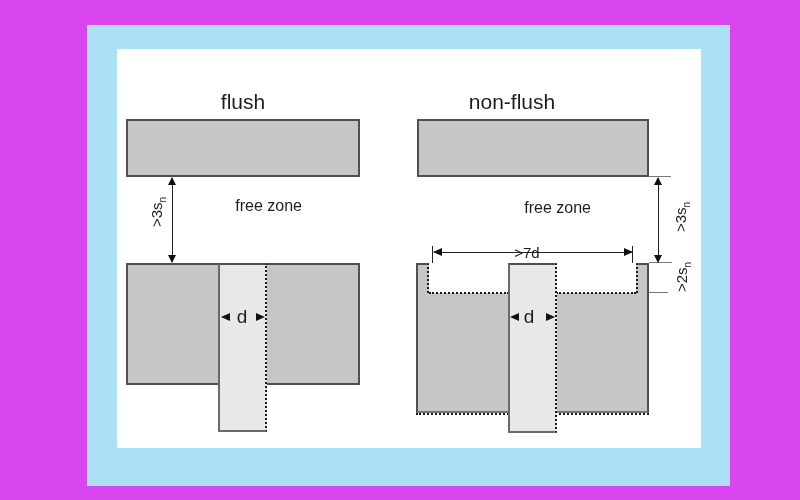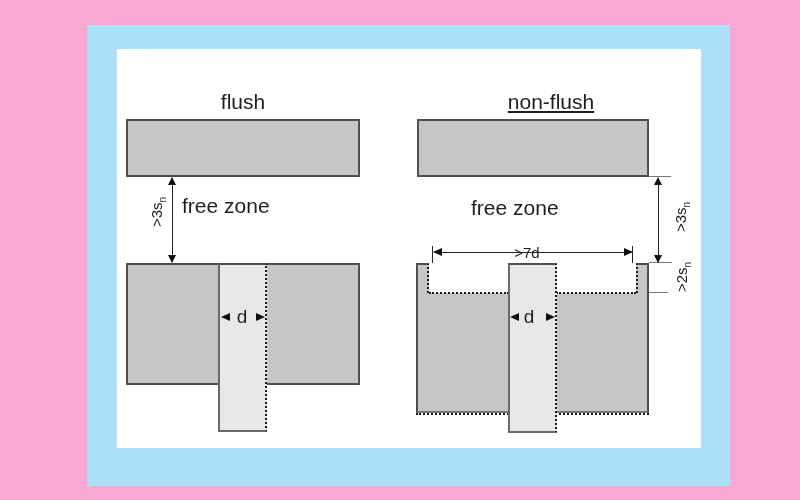--- a/index.html
+++ b/index.html
@@ -1,38 +1,38 @@
 <!DOCTYPE html>
 <html><head>
 <meta charset="utf-8">
 <style>
   html,body{margin:0;padding:0;background:#ffffff;}
   #page{
-    position:relative;width:800px;height:500px;background:#f9a8d4;overflow:hidden;
+    position:relative;width:800px;height:500px;background:#d946ef;overflow:hidden;
     font-family:"Liberation Sans",sans-serif;color:#1e1e1e;
   }
   .abs{position:absolute;box-sizing:border-box;}
   
   .frame{left:87px;top:25px;width:643px;height:461px;background:#abe0f7;}
   .canvas{left:117px;top:49px;width:584px;height:399px;background:#ffffff;}
   
   .plate,.block,.wall,.blockbody{background:#c5c6c8;border:2px solid #4f4f4f;}
   .sensor{
     background:#e8e8e8;z-index:3;
     border-top:2px solid #4f4f4f;border-left:2px solid #6a6a6a;
     border-bottom:2px solid #6a6a6a;border-right:2px dotted #1a1a1a;
   }
   .wall{border-bottom:none;}
   .wall-left{border-right:2px dotted #1a1a1a;}
   .wall-right{border-left:2px dotted #1a1a1a;}
   .blockbody{border-top:none;border-bottom:2px solid #777;}
   .dotline{height:0;border-top:2px dotted #1a1a1a;z-index:2;}
   
   .title{font-size:21px;text-align:center;line-height:22px;}
-  .freezone{font-size:21px;text-align:left;line-height:22px;}
+  .freezone{font-size:16px;text-align:right;line-height:22px;}
   .dlabel{font-size:19px;text-align:center;line-height:20px;z-index:4;}
   .vlabel{
     width:60px;height:20px;font-size:15px;line-height:20px;text-align:center;
     transform:rotate(-90deg);z-index:4;white-space:nowrap;
   }
   .vlabel sub,.dimtext sub{font-size:10px;}
   .dimtext{font-size:15px;text-align:center;line-height:16px;z-index:4;}
   
   .vline{width:1px;background:#222;z-index:2;}
   .hline{height:1px;background:#222;z-index:2;}
@@ -67,21 +67,21 @@
 
     <div class="abs sensor" style="left:218px;top:263px;width:49px;height:169px;"></div>
 
     <div class="abs tri tri-left" style="left:221px;top:313px;"></div>
     <div class="abs dlabel" style="left:232px;top:307px;width:20px;">d</div>
     <div class="abs tri tri-right" style="left:256px;top:313px;"></div>
   </div>
 
   <div class="abs" style="inset:0;">
 
-    <div class="abs title" style="left:471px;top:91px;width:160px;text-decoration:underline;">non-flush</div>
+    <div class="abs title" style="left:432px;top:91px;width:160px;">non-flush</div>
 
     <div class="abs plate" style="left:417px;top:119px;width:232px;height:58px;"></div>
 
     <div class="abs freezone" style="left:471px;top:197px;width:120px;">free zone</div>
 
     <div class="abs dimtext" style="left:497px;top:231px;width:60px;margin-top:14px;">&gt;7d</div>
     <div class="abs hline" style="left:434px;top:252px;width:198px;"></div>
     <div class="abs tri tri-left" style="left:433px;top:248px;"></div>
     <div class="abs tri tri-right" style="left:624px;top:248px;"></div>
     <div class="abs vline" style="left:432px;top:246px;height:17px;"></div>

